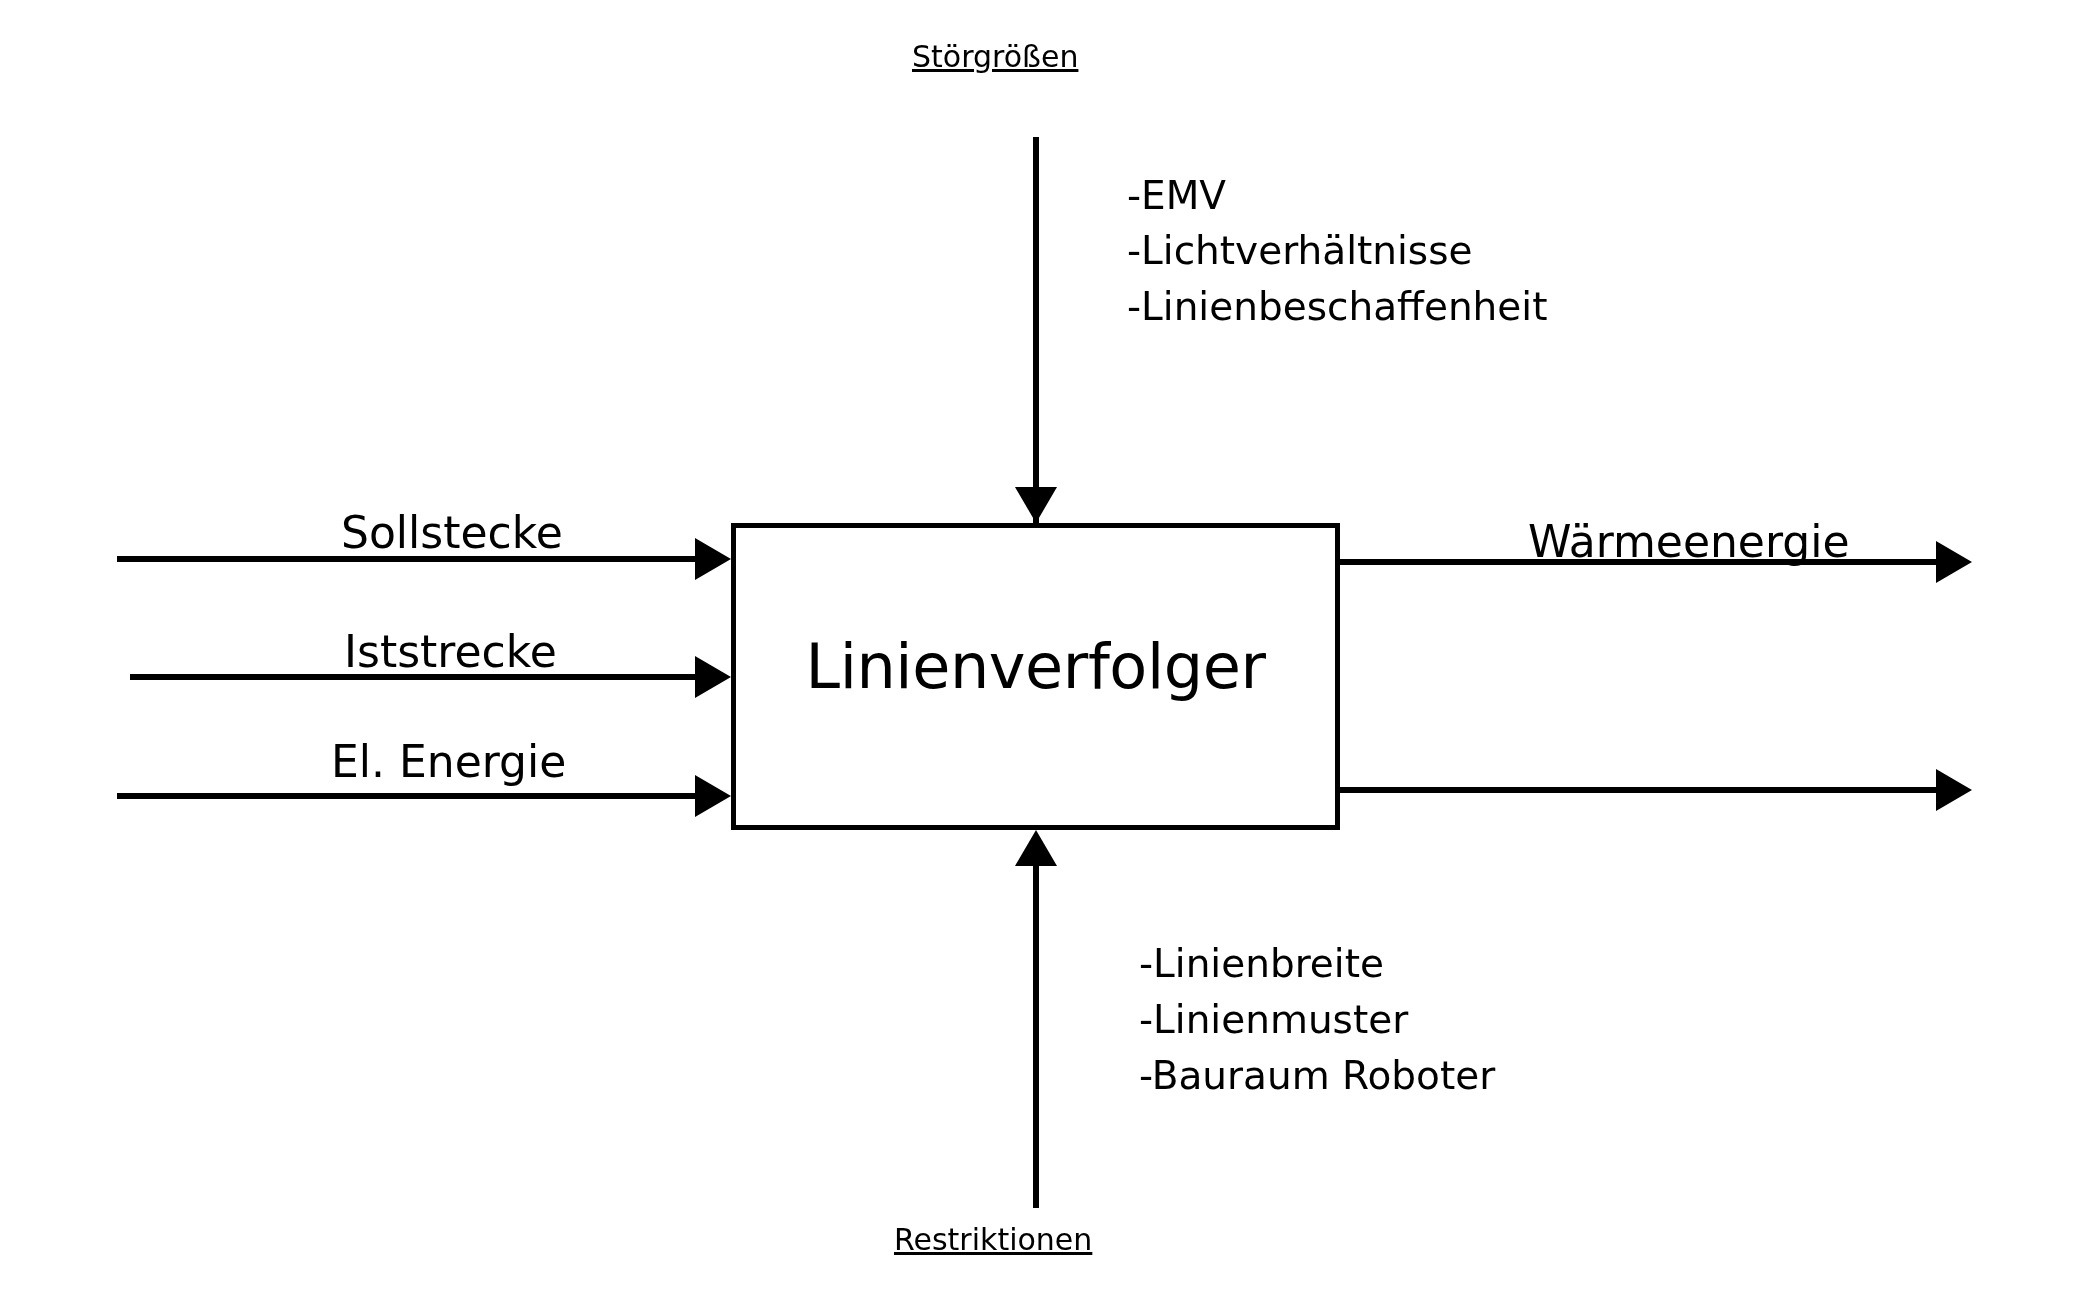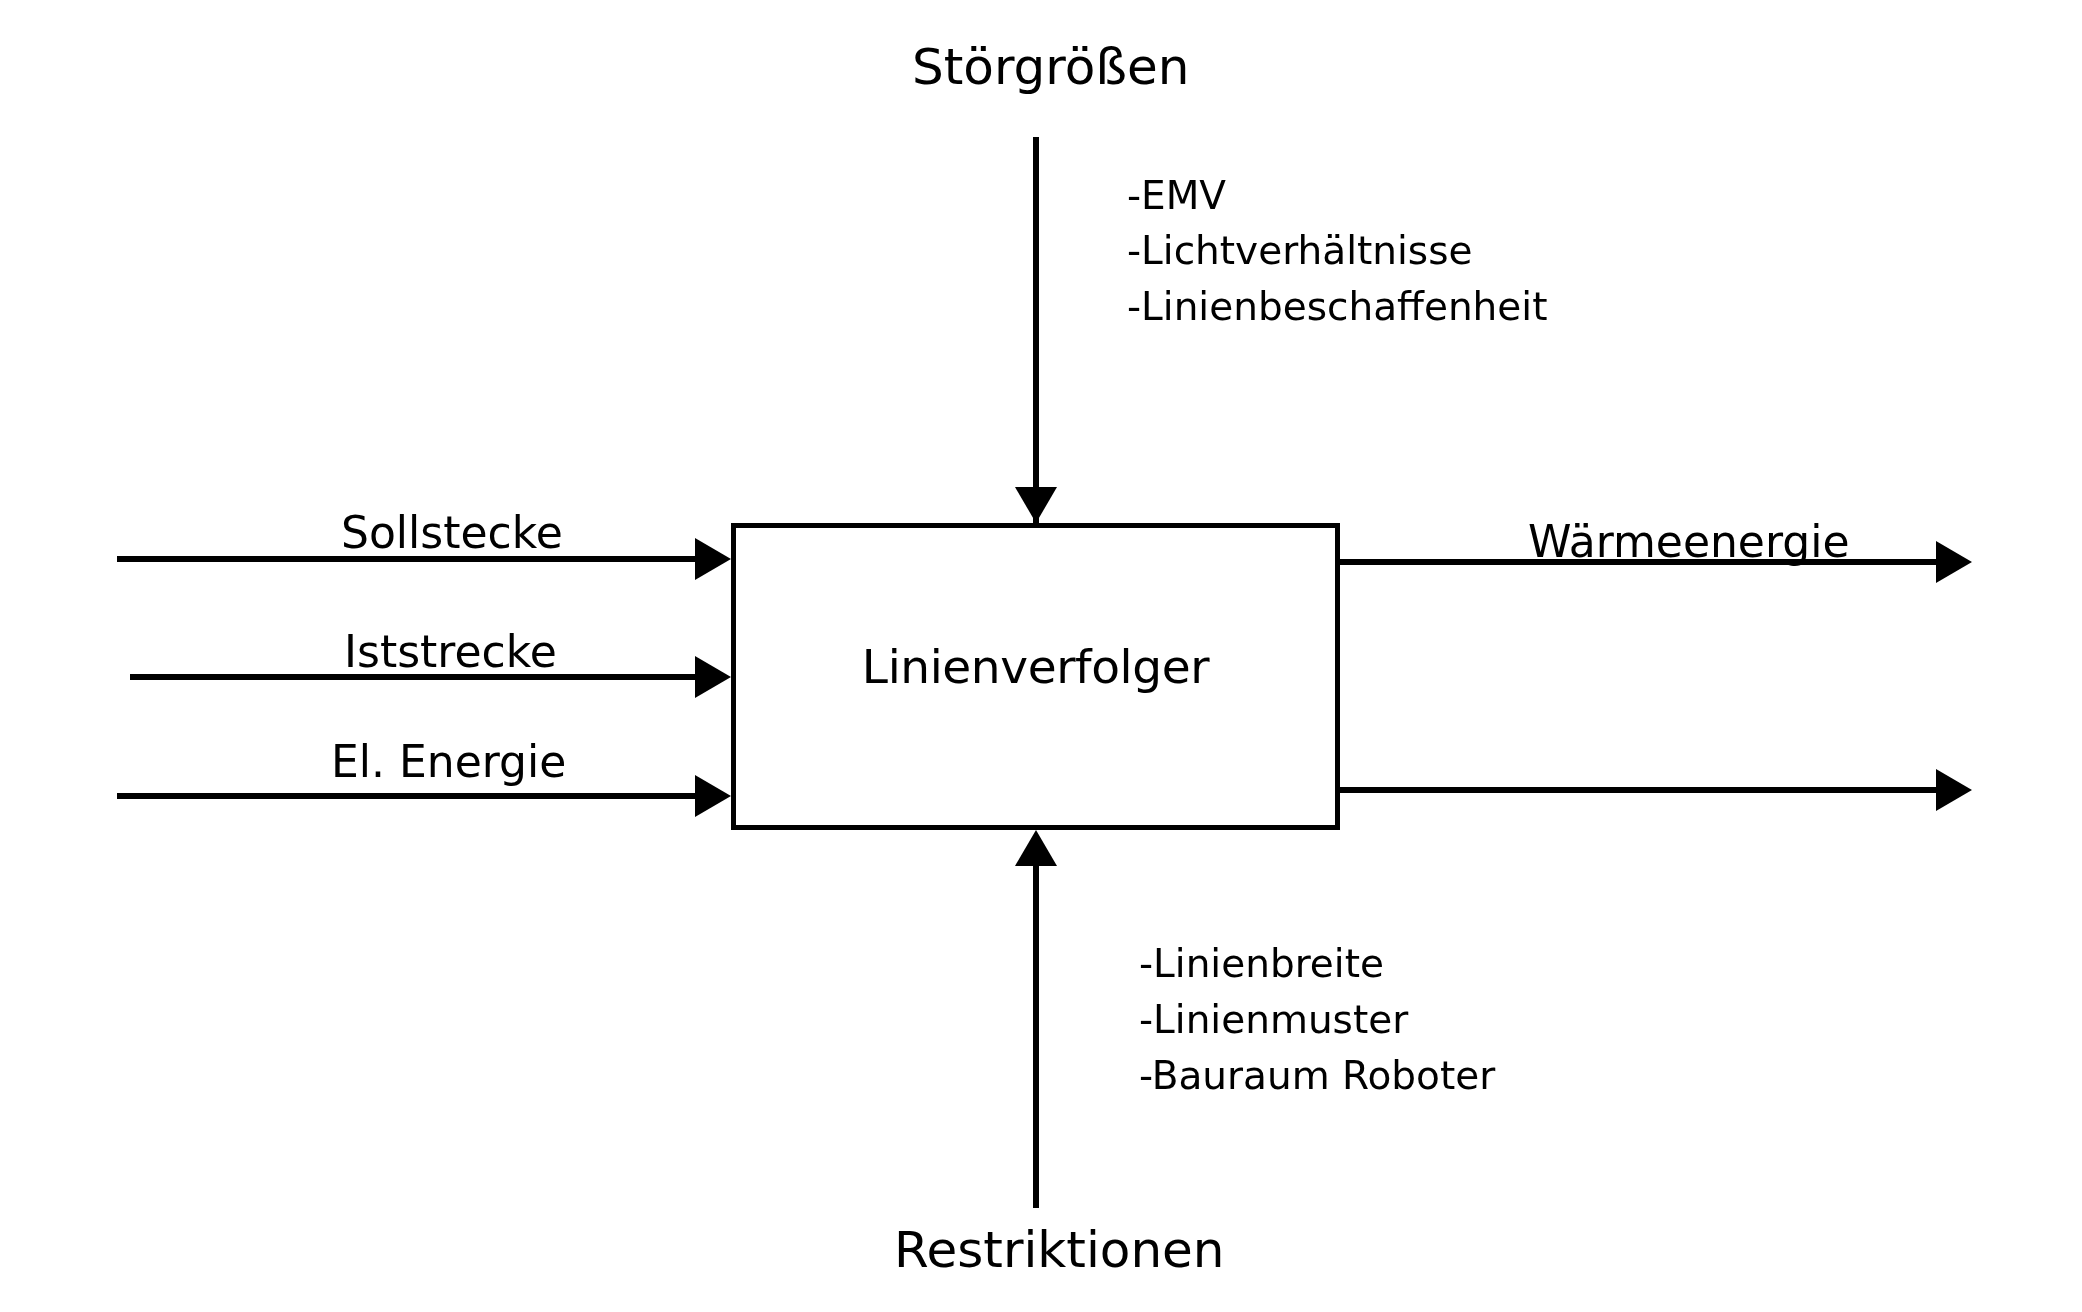--- a/index.html
+++ b/index.html
@@ -39,21 +39,21 @@
   }
   #system-box-label {
     position: absolute;
     left: 0;
     top: 0;
     width: 599px;
     height: 277px;
     display: flex;
     align-items: center;
     justify-content: center;
-    font-size: 47px;
+    font-size: 62px;
     letter-spacing: -0.4px;
   }
   
   .h-line {
     position: absolute;
     height: 6px;
     background: #000000;
   }
   .v-line {
     position: absolute;
@@ -82,21 +82,22 @@
     height: 0;
     border-left: 21px solid transparent;
     border-right: 21px solid transparent;
     border-bottom: 36px solid #000000;
   }
   
   .flow-label {
     font-size: 44px;
   }
   .axis-title {
-    font-size: 50px;
+    font-size: 30px;
+    text-decoration: underline;
   }
   .list-item {
     font-size: 39px;
   }
 </style>
 </head>
 <body>
 
 <div id="canvas">
 

